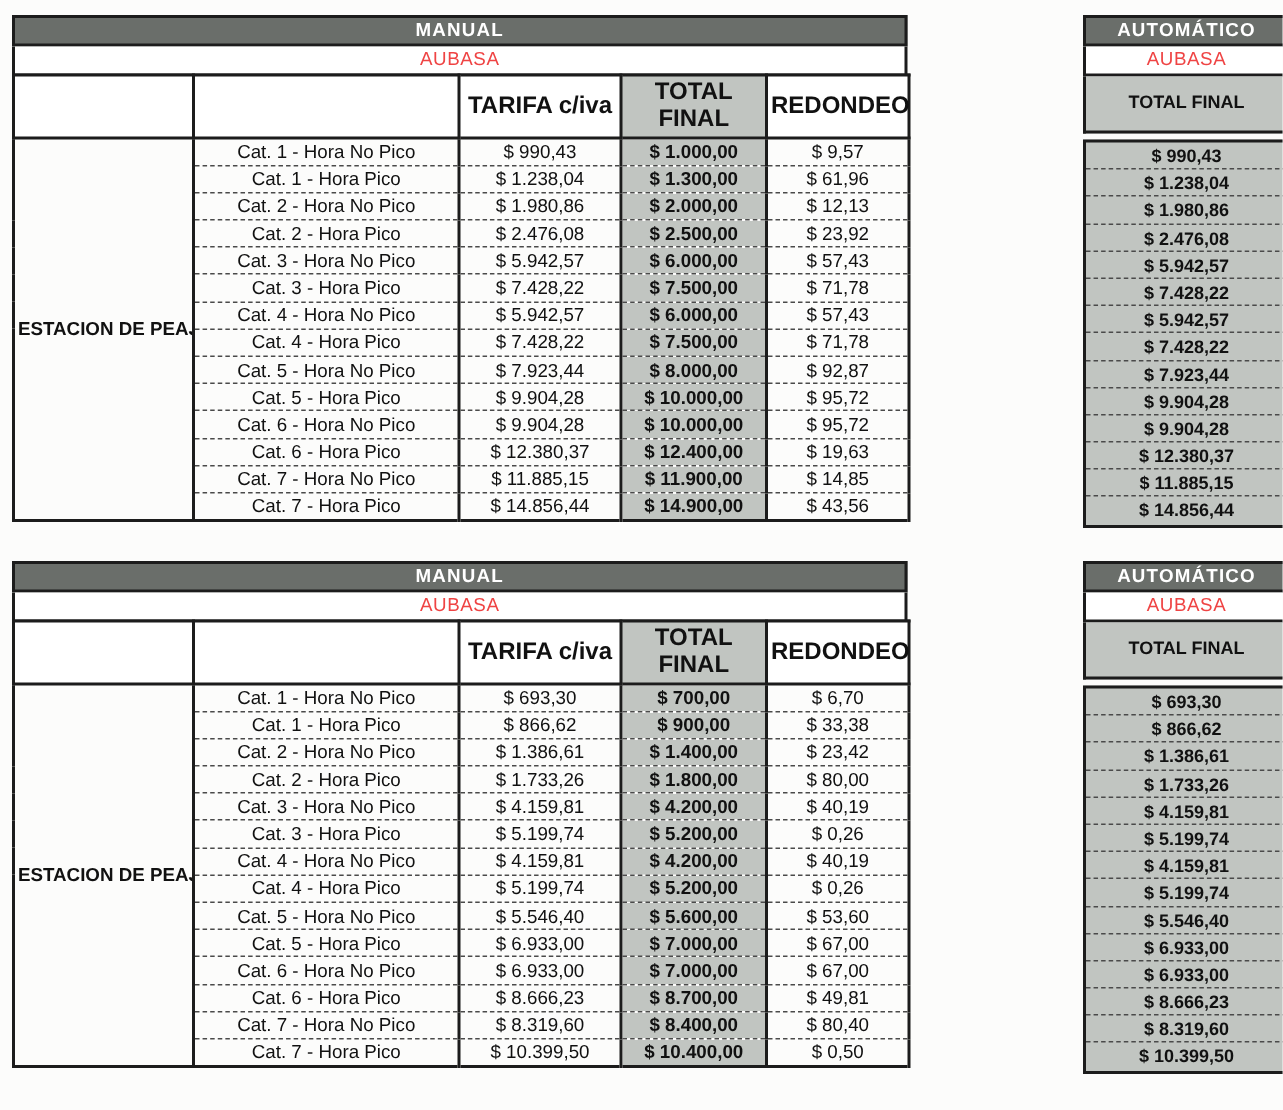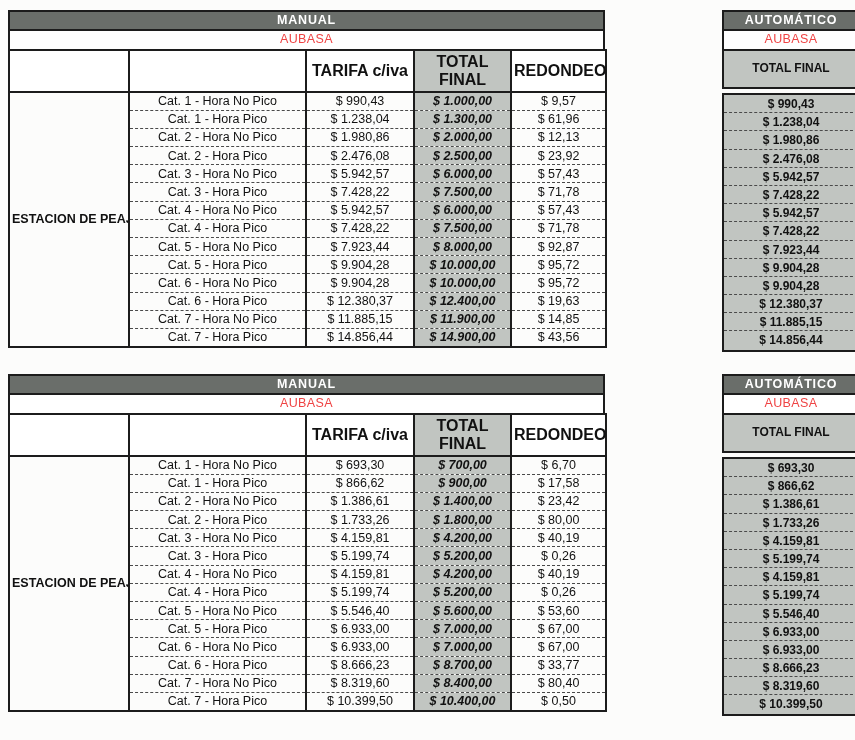--- a/index.html
+++ b/index.html
@@ -56,21 +56,21 @@
     height:18.2px;
     font-size:12.5px;text-align:center;
     padding:0 2px;white-space:nowrap;overflow:hidden;
   }
   table.main-table tbody tr:last-child td{border-bottom:none;}
   td.station-cell{
     font-weight:bold;font-size:11.5px;line-height:1.4;
     white-space:pre-line;vertical-align:middle;
     border-bottom:none !important;
   }
-  td.total-cell{background:var(--shade);font-weight:bold;font-style:italic;}
+  td.total-cell{background:var(--shade);font-weight:bold;}
 
   
   .auto-block{position:absolute;left:714px;top:0;width:138px;}
   .auto-colhead{
     height:38px;line-height:34px;
     border:2px solid var(--bd);border-top:none;
     background:var(--shade);
     font-weight:bold;font-size:12px;text-align:center;
   }
   .auto-gap{height:4px;}
@@ -257,21 +257,21 @@
 ASCENDENTE</td>
             <td class="category-cell">Cat. 1 - Hora No Pico</td>
             <td class="tarifa-cell">$ 693,30</td>
             <td class="total-cell">$ 700,00</td>
             <td class="redondeo-cell">$ 6,70</td>
           </tr>
           <tr>
             <td class="category-cell">Cat. 1 - Hora Pico</td>
             <td class="tarifa-cell">$ 866,62</td>
             <td class="total-cell">$ 900,00</td>
-            <td class="redondeo-cell">$ 17,58</td>
+            <td class="redondeo-cell">$ 33,38</td>
           </tr>
           <tr>
             <td class="category-cell">Cat. 2 - Hora No Pico</td>
             <td class="tarifa-cell">$ 1.386,61</td>
             <td class="total-cell">$ 1.400,00</td>
             <td class="redondeo-cell">$ 23,42</td>
           </tr>
           <tr>
             <td class="category-cell">Cat. 2 - Hora Pico</td>
             <td class="tarifa-cell">$ 1.733,26</td>
@@ -317,21 +317,21 @@
           <tr>
             <td class="category-cell">Cat. 6 - Hora No Pico</td>
             <td class="tarifa-cell">$ 6.933,00</td>
             <td class="total-cell">$ 7.000,00</td>
             <td class="redondeo-cell">$ 67,00</td>
           </tr>
           <tr>
             <td class="category-cell">Cat. 6 - Hora Pico</td>
             <td class="tarifa-cell">$ 8.666,23</td>
             <td class="total-cell">$ 8.700,00</td>
-            <td class="redondeo-cell">$ 33,77</td>
+            <td class="redondeo-cell">$ 49,81</td>
           </tr>
           <tr>
             <td class="category-cell">Cat. 7 - Hora No Pico</td>
             <td class="tarifa-cell">$ 8.319,60</td>
             <td class="total-cell">$ 8.400,00</td>
             <td class="redondeo-cell">$ 80,40</td>
           </tr>
           <tr>
             <td class="category-cell">Cat. 7 - Hora Pico</td>
             <td class="tarifa-cell">$ 10.399,50</td>

